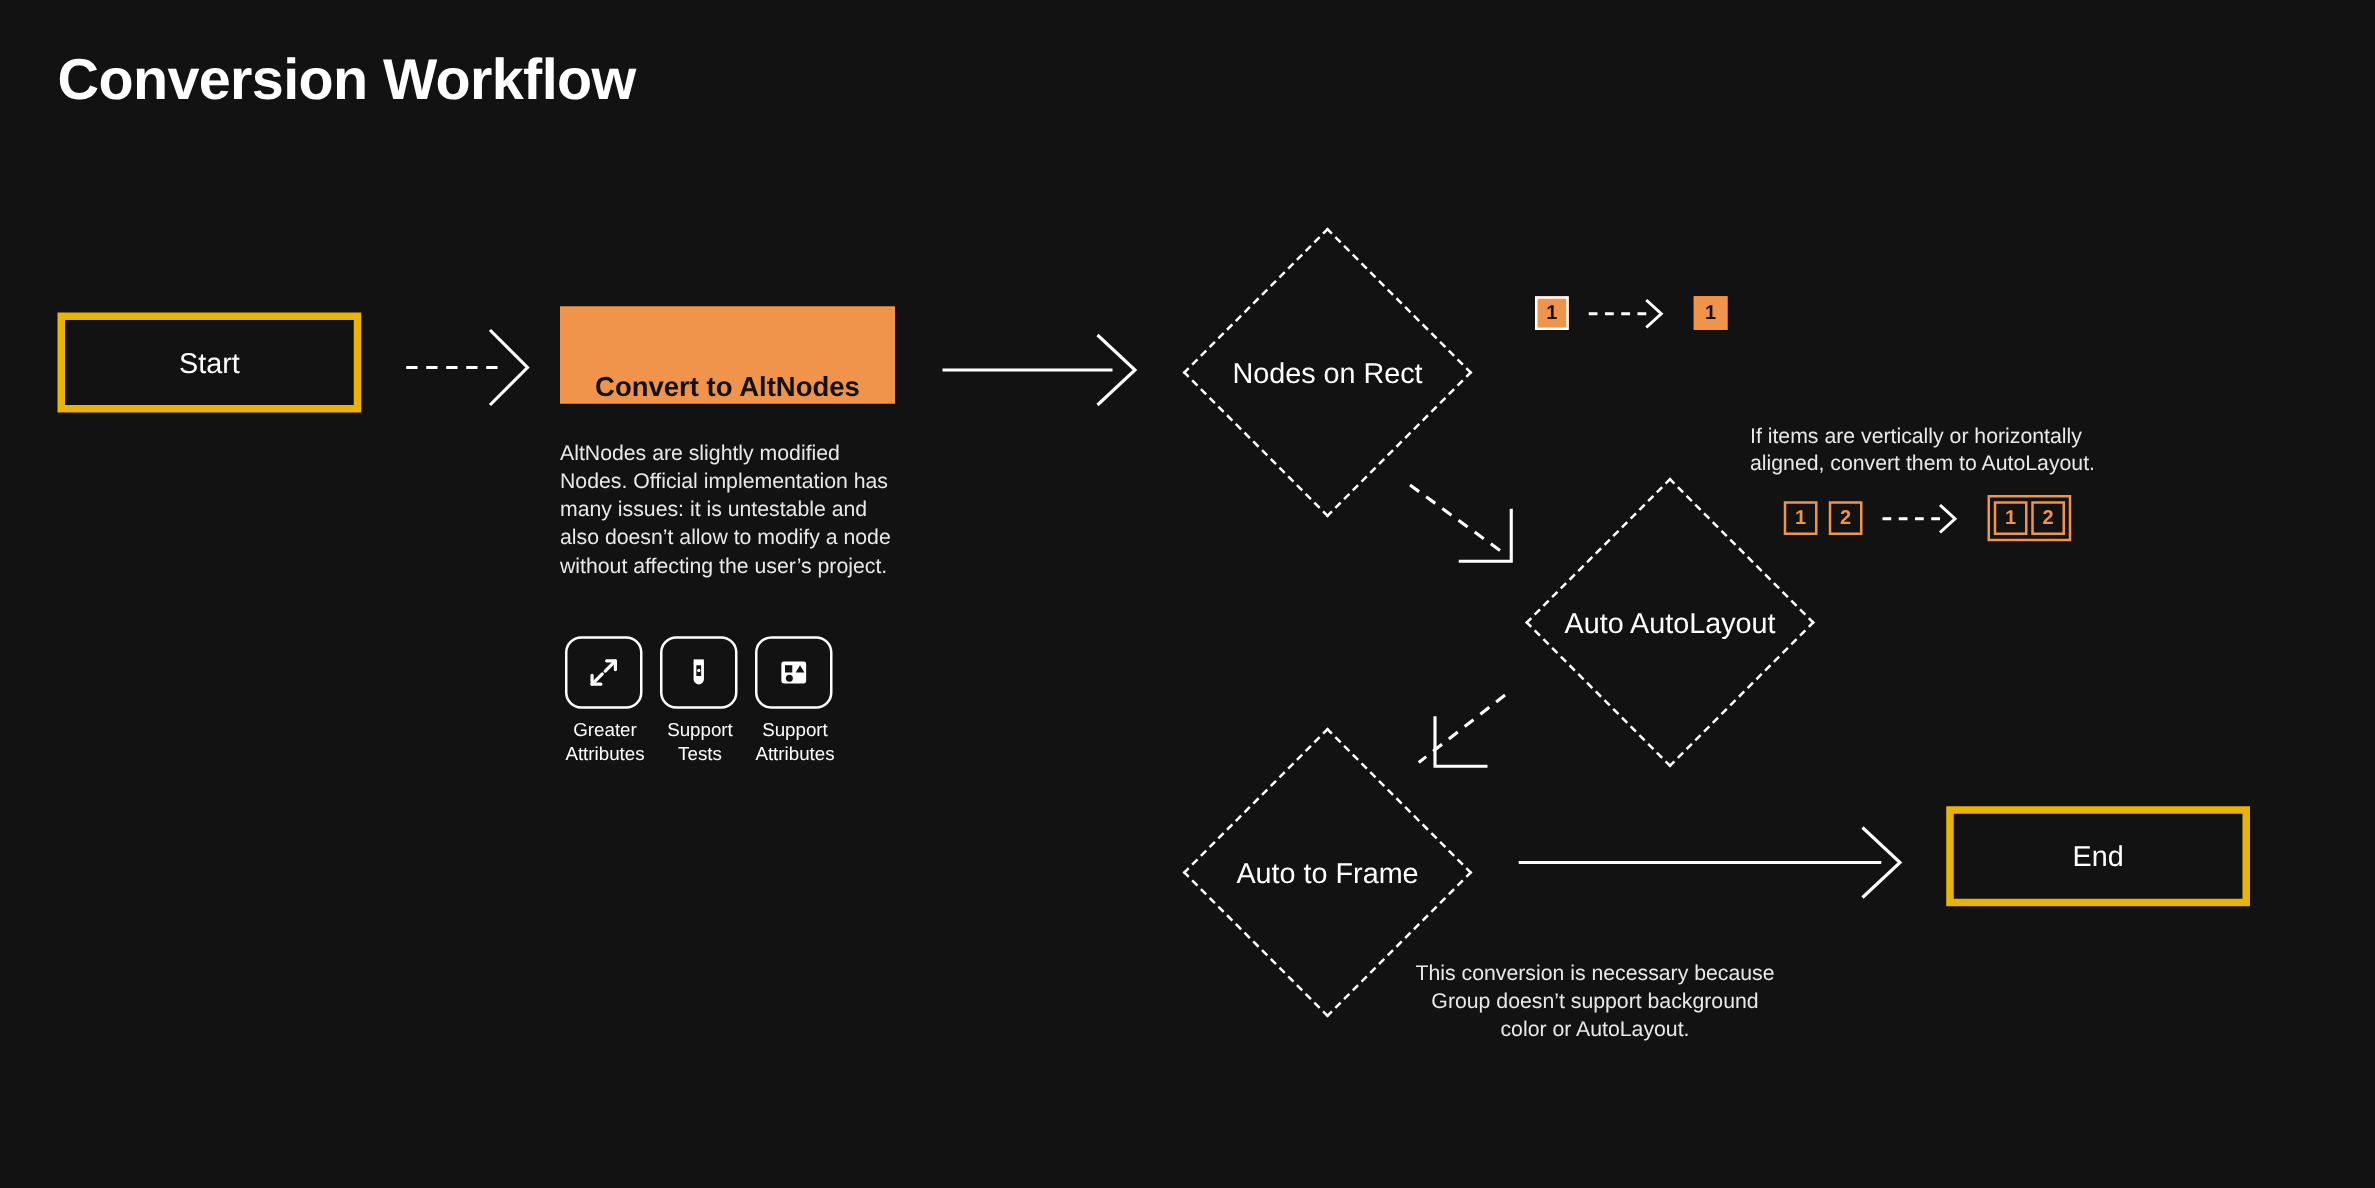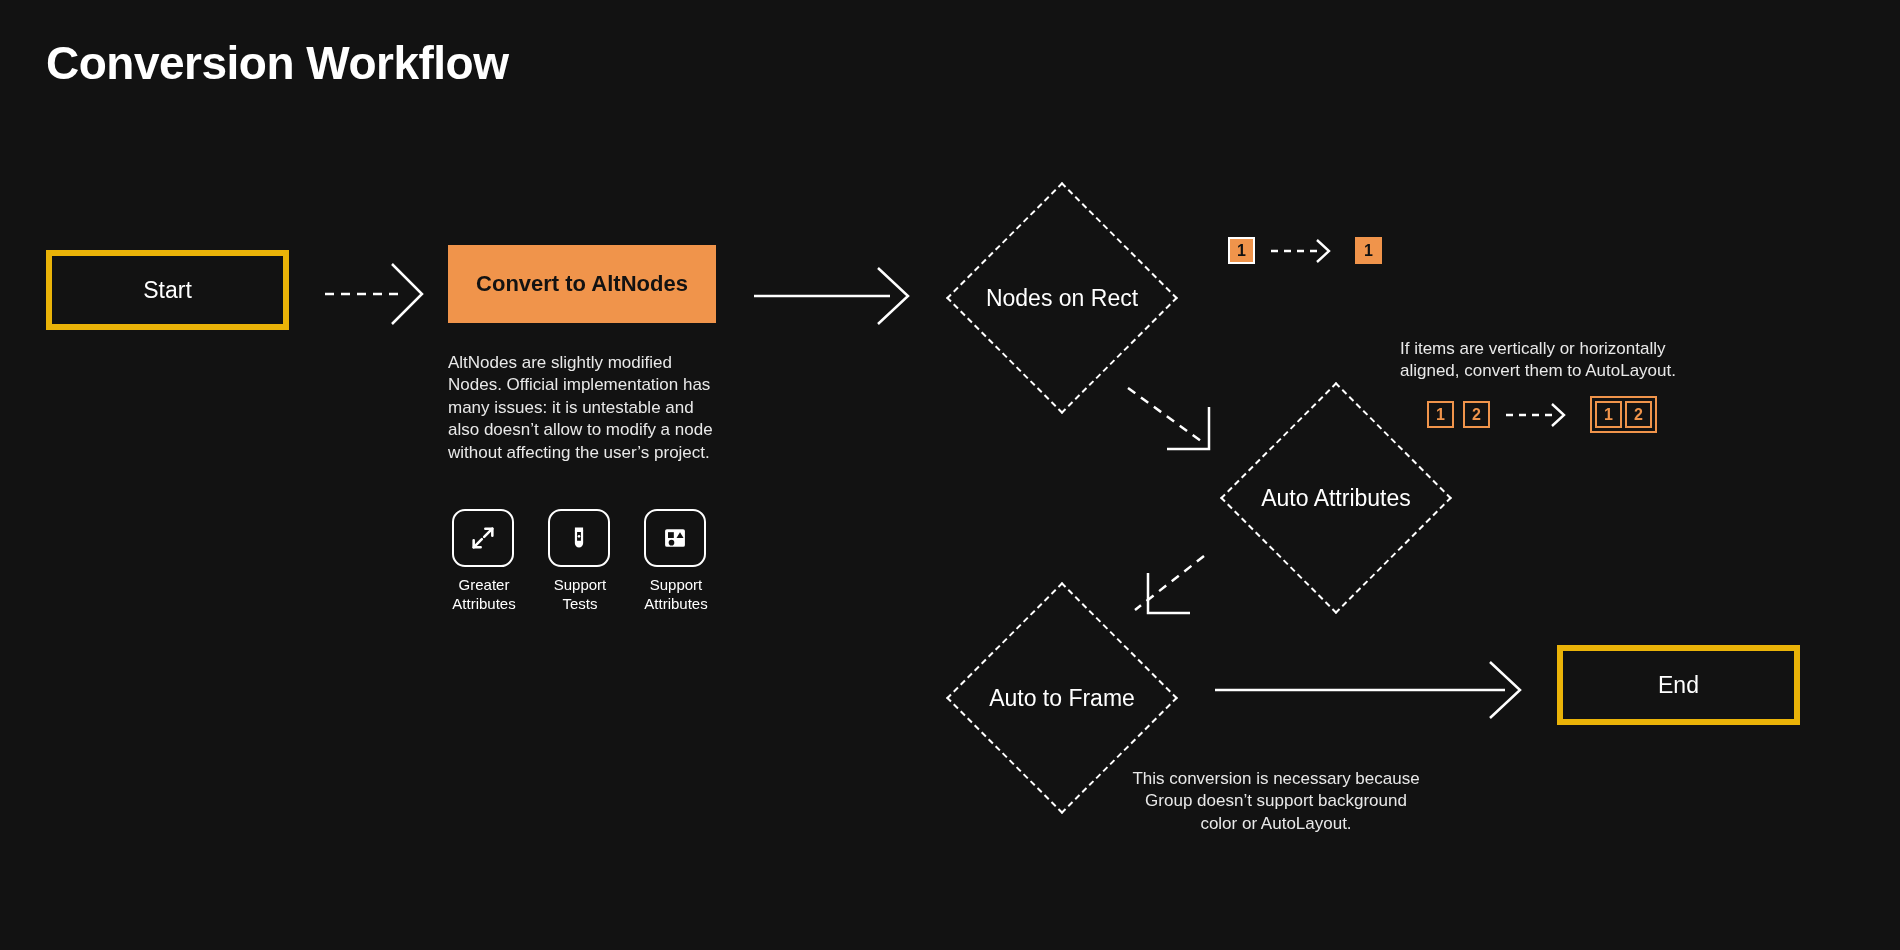--- a/index.html
+++ b/index.html
@@ -45,21 +45,21 @@
 
   
   #node-convert {
     position: absolute;
     left: 448px;
     top: 245px;
     width: 268px;
     height: 78px;
     background: #f0944b;
     display: flex;
-    align-items: center;
+    align-items: flex-end;
     justify-content: center;
     color: #121212;
     font-size: 22px;
     font-weight: 600;
   }
 
   
   .diamond {
     position: absolute;
     width: 232px;
@@ -111,21 +111,21 @@
   #note-rect    { left: 1150px; top: 158px; width: 312px; }
   #note-auto    { left: 1400px; top: 338px; width: 320px; }
   #note-group   { left: 1131px; top: 768px; width: 290px; text-align: center; }
 
   
   #features {
     position: absolute;
     left: 452px;
     top: 509px;
     display: flex;
-    gap: 32px;
+    gap: 12px;
   }
   .feature { width: 64px; }
   .feature .chip {
     width: 62px;
     height: 58px;
     border: 2px solid #ffffff;
     border-radius: 13px;
     display: flex;
     align-items: center;
     justify-content: center;
@@ -229,21 +229,21 @@
     <span>Convert to AltNodes</span>
   </div>
 
   <div class="diamond" id="node-nodes-on-rect">
     <div class="shape"></div>
     <div class="dlabel">Nodes on Rect</div>
   </div>
 
   <div class="diamond" id="node-auto-autolayout">
     <div class="shape"></div>
-    <div class="dlabel">Auto Attributes</div>
+    <div class="dlabel">Auto AutoLayout</div>
   </div>
 
   <div class="diamond" id="node-group-to-frame">
     <div class="shape"></div>
     <div class="dlabel">Auto to Frame</div>
   </div>
 
   <div class="rect-node" id="node-end">
     <span>End</span>
   </div>

